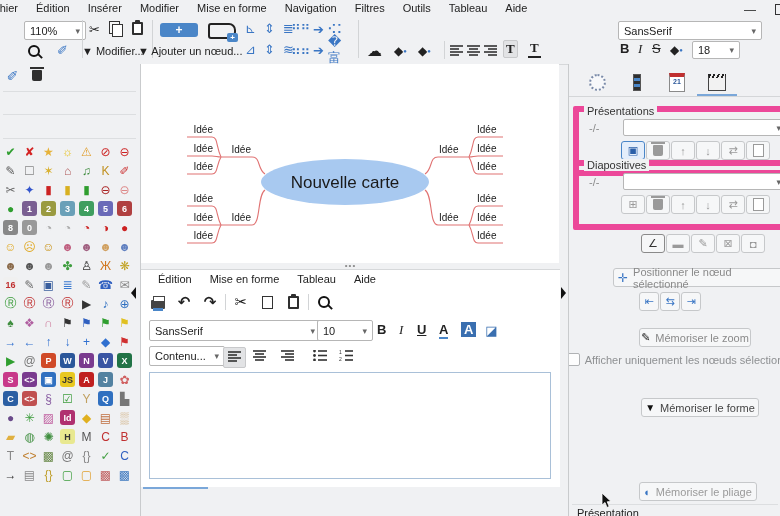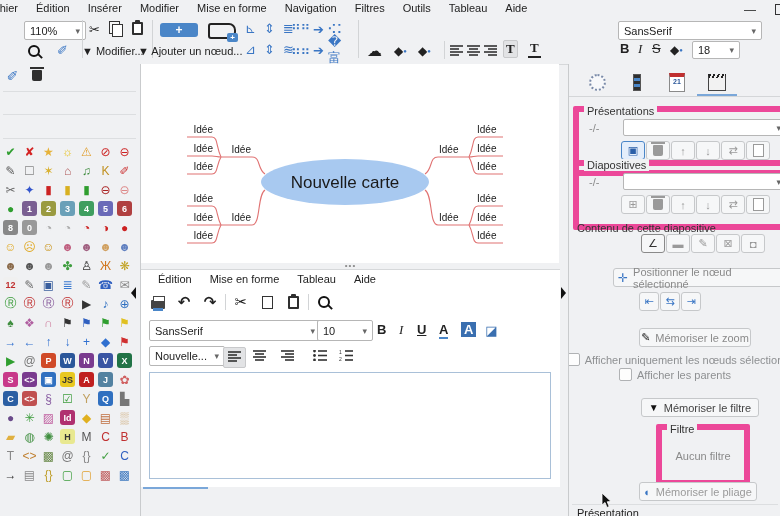--- a/index.html
+++ b/index.html
@@ -259,21 +259,21 @@
       <div class="prow">
         <span class="ptile" style="color: rgb(138, 106, 74);">☻</span>
         <span class="ptile" style="color: rgb(85, 85, 85);">☻</span>
         <span class="ptile" style="color: rgb(153, 153, 153);">☻</span>
         <span class="ptile" style="color: rgb(63, 158, 63);">✤</span>
         <span class="ptile" style="color: rgb(51, 51, 51);">♙</span>
         <span class="ptile" style="color: rgb(208, 120, 32);">Ж</span>
         <span class="ptile" style="color: rgb(192, 160, 32);">❋</span>
       </div>
       <div class="prow">
-        <span class="ptile pbg" style="color: rgb(192, 48, 48); background: rgb(240, 240, 240);">12</span>
+        <span class="ptile pbg" style="color: rgb(192, 48, 48); background: rgb(240, 240, 240);">16</span>
         <span class="ptile" style="color: rgb(102, 102, 102);">✎</span>
         <span class="ptile" style="color: rgb(58, 95, 158);">▣</span>
         <span class="ptile" style="color: rgb(58, 122, 208);">≣</span>
         <span class="ptile" style="color: rgb(153, 153, 153);">✎</span>
         <span class="ptile" style="color: rgb(48, 96, 192);">☎</span>
         <span class="ptile" style="color: rgb(136, 136, 136);">✉</span>
       </div>
       <div class="prow">
         <span class="ptile" style="color: rgb(63, 158, 63);">Ⓡ</span>
         <span class="ptile" style="color: rgb(192, 48, 48);">Ⓡ</span>
@@ -441,21 +441,21 @@
   <div class="abs combo" style="left:176px;top:50px;width:44px;height:19px;">
       <span>10</span>
     </div>
   <span class="abs fmt-b" style="left:236px;top:52px;">B</span>
   <span class="abs fmt-i" style="left:258px;top:52px;">I</span>
   <span class="abs fmt-u fmt-b" style="left:276px;top:52px;">U</span>
   <span class="abs fmt-b" style="left:298px;top:52px;border-bottom:2px solid #4a86c8;">A</span>
   <span class="abs fmt-b" style="left:320px;top:52px;background:#3a6fb0;color:#fff;padding:0 3px;">A</span>
   <span class="abs tb-ico" style="left:342px;top:52px;color:#3a6fb0;">◪</span>
   <div class="abs combo" style="left:8px;top:76px;width:64px;height:18px;">
-      <span>Nouvelle...</span>
+      <span>Contenu...</span>
     </div>
   <span class="abs sel-gray" style="left:82px;top:77px;padding:3px 4px;"><svg width="13" height="11">
         <g stroke="#333" stroke-width="1.6">
           <line x1="0" y1="1" x2="13" y2="1"></line>
           <line x1="0" y1="4" x2="9" y2="4"></line>
           <line x1="0" y1="7" x2="13" y2="7"></line>
           <line x1="0" y1="10" x2="9" y2="10"></line>
         </g>
       </svg></span>
   <span class="abs" style="left:112px;top:80px;"><svg width="13" height="11">
@@ -564,21 +564,20 @@
           <span class="g">↓</span>
         </span>
       <span class="rbtn sq" style="left:100px;">
           <span class="g">⇄</span>
         </span>
       <span class="rbtn sq" style="left:125px;">
           <span class="mi mi-copy" style="border-color:#9a9a9a;"></span>
         </span>
     </div>
   </div>
-  <span class="abs" style="left:8px;top:158px;color:#333;">Contenu de cette diapositive</span>
   <div class="abs" style="left:72px;top:170px;">
     <span class="rbtn sq" style="left:0;border-color:#8a8a8a;">
         <span style="color:#333;">∠</span>
       </span>
     <span class="rbtn sq" style="left:25px;">
         <span class="g">▬</span>
       </span>
     <span class="rbtn sq" style="left:50px;">
         <span class="g">✎</span>
       </span>
@@ -606,33 +605,25 @@
   </div>
   <span class="rbtn" style="left:70px;top:264px;width:110px;">
     <span style="color:#222;">✎</span>
     <span>Mémoriser le zoom</span>
   </span>
   <div class="abs" style="left:0;top:288px;width:212px;">
       <div class="chkrow">
         <span class="chkbox"></span>
         <span class="chklbl">Afficher uniquement les nœuds sélection</span>
       </div>
-      <div class="chkrow">
-        <span class="chkbox"></span>
-        <span class="chklbl">Afficher les parents</span>
-      </div>
     </div>
   <span class="rbtn" style="left:72px;top:334px;width:116px;">
     <span style="color:#111;font-size:10px;">▼</span>
-    <span style="color:#444;">Mémoriser le filtre</span>
+    <span style="color:#444;">Mémoriser le forme</span>
   </span>
-  <div class="group" style="left:87px;top:360px;width:82px;height:50px;">
-    <span class="legend">Filtre</span>
-    <div style="text-align:center;margin-top:20px;color:#8a8a8a;">Aucun filtre</div>
-  </div>
   <span class="rbtn" style="left:70px;top:418px;width:116px;">
     <span style="color:#3a76c4;">◐</span>
     <span style="color:#9a9a9a;">Mémoriser le pliage</span>
   </span>
   <div class="hline" style="top:440px;width:206px;"></div>
   <span class="abs" style="left:8px;top:443px;color:#222;">Présentation</span>
   <svg class="abs" style="left:32px;top:429px;" width="12" height="16">
     <polygon points="1,0 1,12 4,9.5 6,14.5 8.2,13.5 6.2,8.8 10,8.5" fill="#111" stroke="#fff" stroke-width="0.8"></polygon>
   </svg>
 </div>

